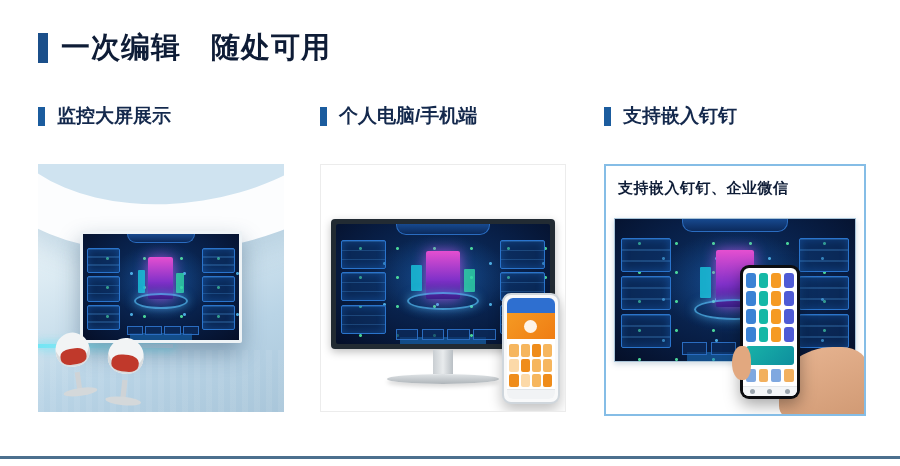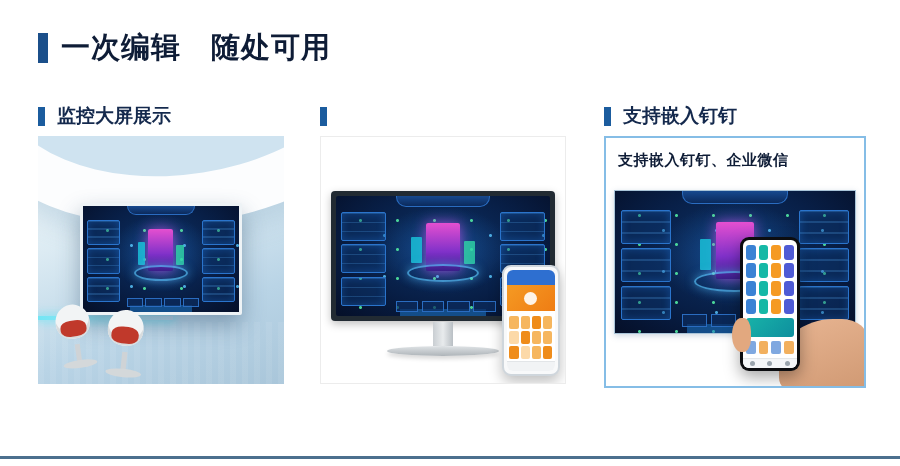--- a/index.html
+++ b/index.html
@@ -14,21 +14,21 @@
   .main-title h1{font-size:29px;font-weight:bold;color:var(--heading_text,#0e1c36);letter-spacing:1px}
 
   .col{position:absolute;top:104px}
   .col1{left:38px;width:246px}
   .col2{left:320px;width:246px}
   .col3{left:604px;width:262px}
   .sub{display:flex;align-items:center;gap:12px;height:24px}
   .bar-sm{width:7px;height:19px;background:var(--section_accent,#1b5c9e)}
   .sub h2{font-size:19px;font-weight:bold;color:var(--section_text,#14294d)}
 
-  .card{position:relative;margin-top:8px;height:248px;overflow:hidden}
+  .card{position:relative;margin-top:36px;height:248px;overflow:hidden}
 
   
   .dash{position:absolute;inset:0;overflow:hidden;
         background:radial-gradient(ellipse at 50% 42%,#0d3368 0%,#081f47 55%,#050f28 100%)}
   .dp{position:absolute}
   .d-glow{left:18%;top:8%;width:64%;height:74%;
           background:radial-gradient(ellipse,rgba(40,130,230,.38),transparent 70%)}
   .d-dots{inset:0;background-image:
       radial-gradient(circle,rgba(80,230,160,.9) 1px,transparent 2px),
       radial-gradient(circle,rgba(90,200,255,.8) 1px,transparent 2px);
@@ -184,20 +184,21 @@
         <span class="seatr"></span>
         <span class="pole"></span>
         <span class="cbase"></span>
       </div>
     </figure>
   </section>
 
   <section class="col col2">
     <div class="sub">
       <span class="bar-sm"></span>
+      <h2>个人电脑/手机端</h2>
     </div>
     <figure class="card pc">
       <div class="monitor">
         <div class="dash">
             <div class="dp d-glow"></div>
             <div class="dp d-dots"></div>
             <div class="dp d-title"></div>
             <div class="dp l1"></div>
             <div class="dp l2"></div>
             <div class="dp l3"></div>

